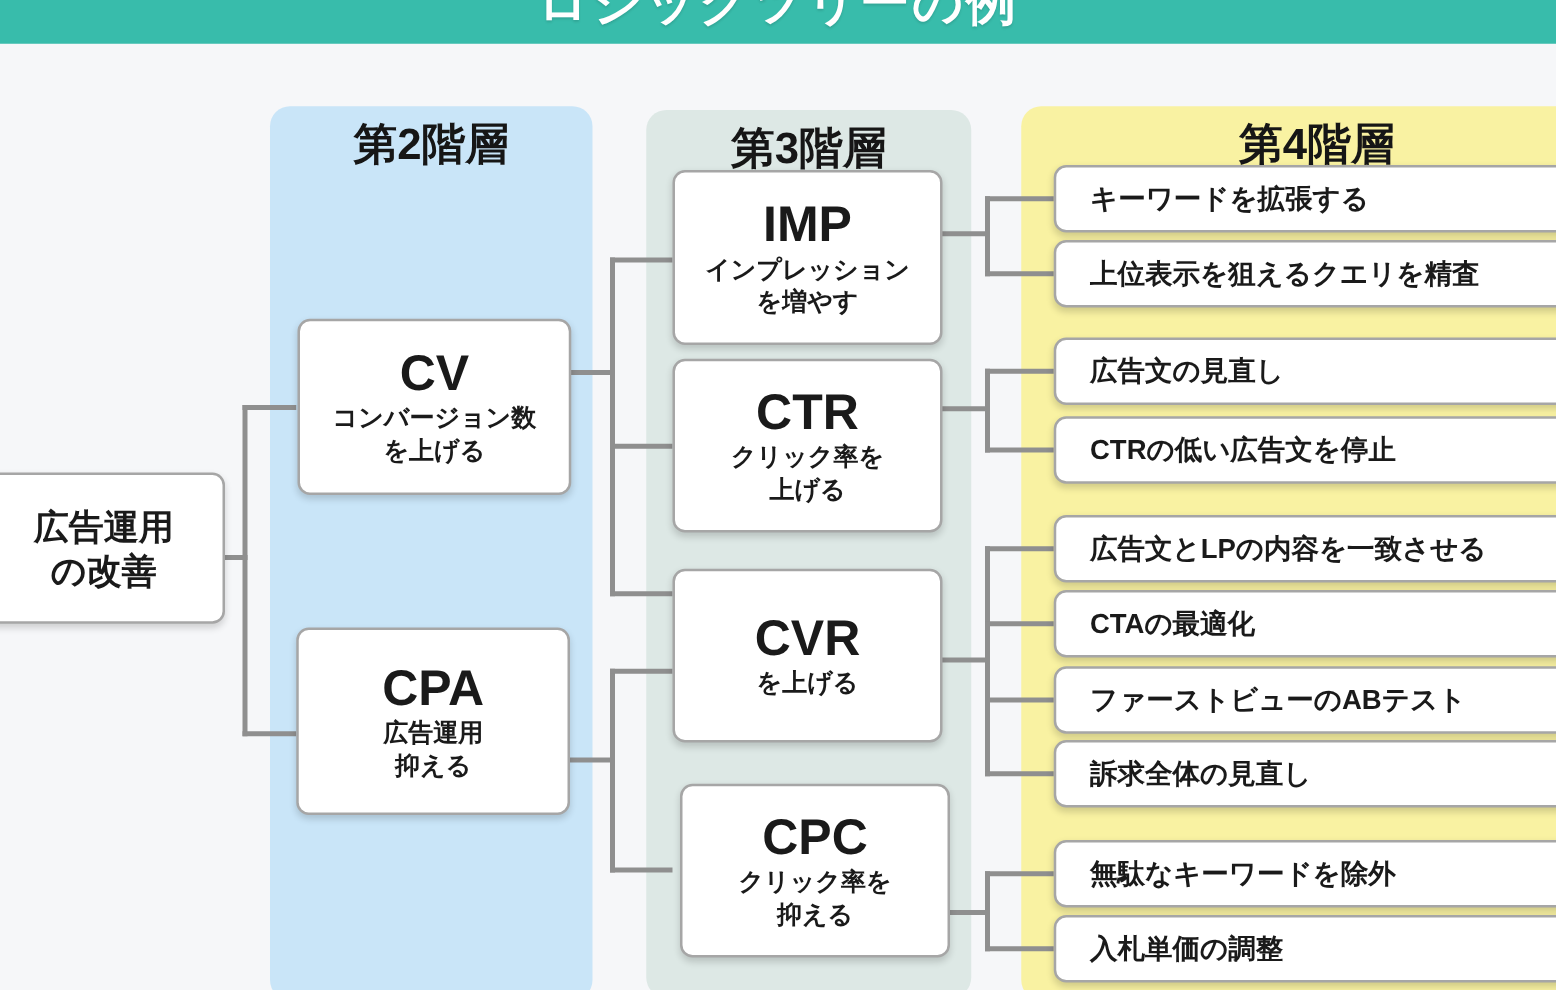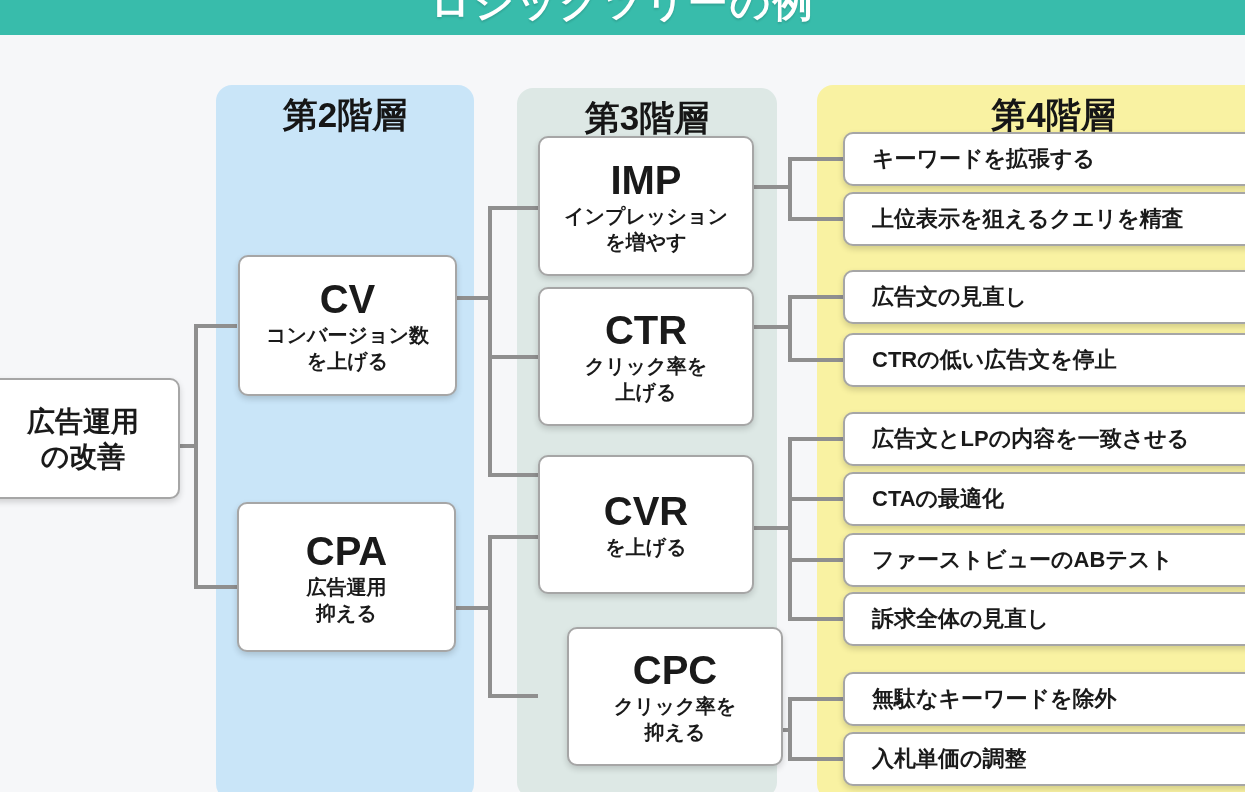--- a/index.html
+++ b/index.html
@@ -113,21 +113,21 @@
   </div>
   <div class="node" style="left:538px;top:136px;width:212px;height:136px">
     <div class="kpi-title">IMP</div>
     <div class="kpi-desc">インプレッション</div>
     <div class="kpi-desc">を増やす</div>
   </div>
   <div class="node" style="left:538px;top:455px;width:212px;height:135px">
     <div class="kpi-title">CVR</div>
     <div class="kpi-desc">を上げる</div>
   </div>
-  <div class="node" style="left:567px;top:627px;width:212px;height:135px">
+  <div class="node" style="left:544px;top:627px;width:212px;height:135px">
     <div class="kpi-title">CPC</div>
     <div class="kpi-desc">クリック率を</div>
     <div class="kpi-desc">抑える</div>
   </div>
 
   <div class="leaf" style="top:132px">キーワードを拡張する</div>
   <div class="leaf" style="top:192px">上位表示を狙えるクエリを精査</div>
   <div class="leaf" style="top:270px">広告文の見直し</div>
   <div class="leaf" style="top:333px">CTRの低い広告文を停止</div>
   <div class="leaf" style="top:412px">広告文とLPの内容を一致させる</div>

